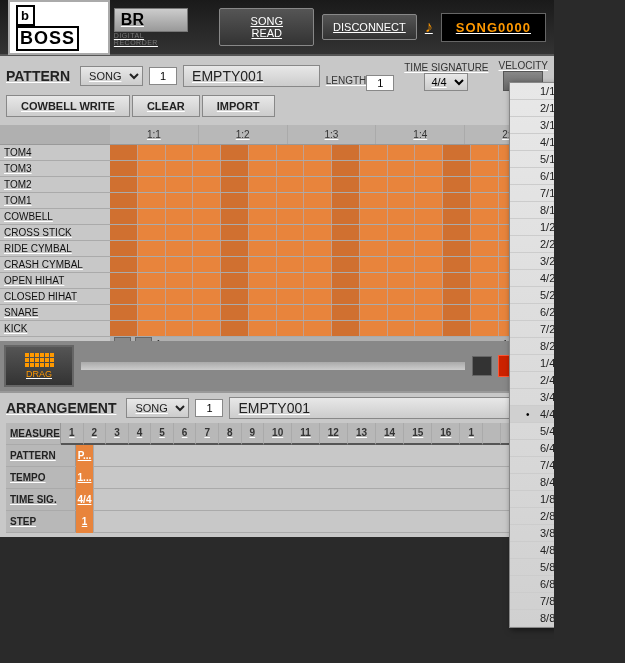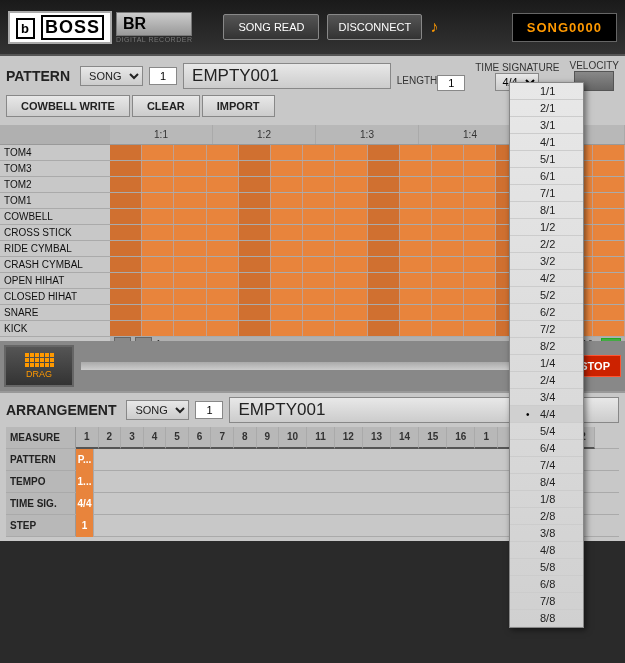--- a/index.html
+++ b/index.html
@@ -135,21 +135,21 @@
       padding: 2px 4px;
       font-size: 11px;
       width: 24px;
       text-align: center;
     }
     .pattern-name-box {
       background: linear-gradient(180deg, #e8e8e8 0%, #ccc 100%);
       color: #222;
       border: 1px solid #888;
       padding: 2px 8px;
-      font-size: 17px;
+      font-size: 14px;
       flex: 1;
     }
     .length-label {
       font-size: 10px;
       color: #333;
     }
     .time-sig-label {
       font-size: 10px;
       color: #333;
     }
@@ -400,21 +400,21 @@
     .scrollbar-h {
       height: 12px;
       background: linear-gradient(180deg, #aaa 0%, #ccc 100%);
       border: 1px solid #888;
       flex: 1;
     }
   </style>
 </head>
 <body>
 
-<div style="position:relative; width:625px; height:663px; overflow:hidden;">
+<div style="position:relative; width:554px; height:663px; overflow:hidden;text-decoration:underline;">
 
   <div class="header">
     <div class="logo-area">
       <div class="boss-logo">
         <span style="font-size:13px; border:2px solid #000; padding:1px 3px;">b</span>
         <span style="font-size:18px; letter-spacing:1px;">BOSS</span>
       </div>
       <div>
         <div class="br-logo">BR</div>
         <div class="digital-recorder" style="color:#777; font-size:7px;">DIGITAL RECORDER</div>

